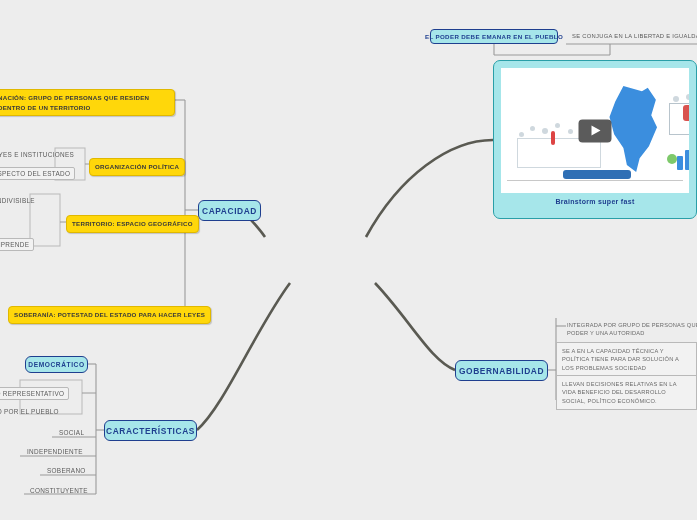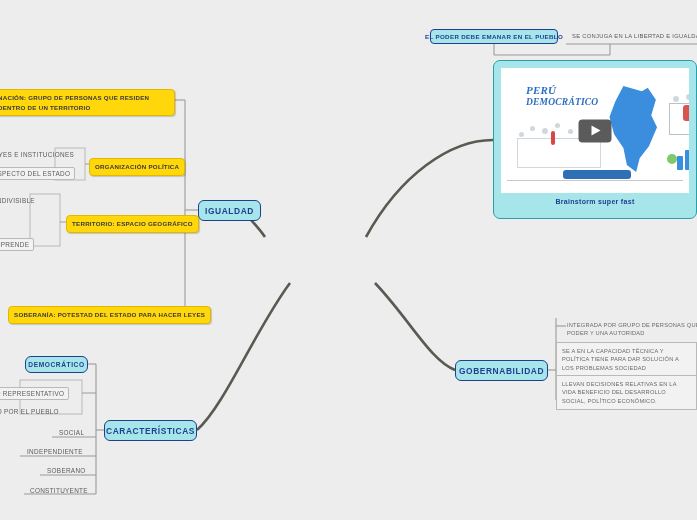--- a/index.html
+++ b/index.html
@@ -247,21 +247,21 @@
     <path d="M556,318 L556,400" stroke="#9a9a9a" stroke-width="1.1" fill="none"></path>
     <path d="M556,326 L566,326" stroke="#9a9a9a" stroke-width="1.1" fill="none"></path>
 
     <path d="M494,44 L494,55" stroke="#9a9a9a" stroke-width="1.1" fill="none"></path>
     <path d="M494,55 L610,55" stroke="#9a9a9a" stroke-width="1.1" fill="none"></path>
     <path d="M610,55 L610,44" stroke="#9a9a9a" stroke-width="1.1" fill="none"></path>
     <path d="M566,44 L697,44" stroke="#9a9a9a" stroke-width="1.1" fill="none"></path>
   </svg>
 
 
-  <div class="node cyan" id="n-elementos">IGUALDAD</div>
+  <div class="node cyan" id="n-elementos">CAPACIDAD</div>
   <div class="node cyan" id="n-gobernabilidad">GOBERNABILIDAD</div>
   <div class="node cyan" id="n-caracteristicas">CARACTERÍSTICAS</div>
   <div class="node cyan" id="n-poder-pueblo">EL PODER DEBE EMANAR EN EL PUEBLO</div>
 
   <div class="node yellow" id="n-nacion">NACIÓN: GRUPO DE PERSONAS QUE RESIDEN DENTRO DE UN TERRITORIO</div>
   <div class="node yellow" id="n-organizacion">ORGANIZACIÓN POLÍTICA</div>
   <div class="node yellow" id="n-territorio">TERRITORIO: ESPACIO GEOGRÁFICO</div>
   <div class="node yellow" id="n-soberania">SOBERANÍA: POTESTAD DEL ESTADO PARA HACER LEYES</div>
 
   <div class="node plain" id="n-leyes">LEYES E INSTITUCIONES</div>
@@ -278,24 +278,20 @@
   <div class="node plain" id="n-constituyente">CONSTITUYENTE</div>
 
   <div class="node note" id="n-note1">INTEGRADA POR GRUPO DE PERSONAS QUE PODER Y UNA AUTORIDAD</div>
   <div class="node note" id="n-note2">SE A EN LA CAPACIDAD TÉCNICA Y POLÍTICA TIENE PARA DAR SOLUCIÓN A LOS PROBLEMAS SOCIEDAD</div>
   <div class="node note" id="n-note3">LLEVAN DECISIONES RELATIVAS EN LA VIDA BENEFICIO DEL DESARROLLO SOCIAL, POLÍTICO ECONÓMICO.</div>
 
   <div class="node plain" id="n-conjuga">SE CONJUGA EN LA LIBERTAD E IGUALDAD</div>
 
   <div id="video-card">
     <div id="video-thumb">
-      <div id="peru-wordmark">
-        <div>PERÚ</div>
-        <div class="l2">DEMOCRÁTICO</div>
-      </div>
       <div id="peru-map"></div>
 
       <div class="crowd-dot" style="left:18px;  top:64px; width:5px;  height:5px;"></div>
       <div class="crowd-dot" style="left:29px;  top:58px; width:5px;  height:5px;"></div>
       <div class="crowd-dot" style="left:41px;  top:60px; width:6px;  height:6px;"></div>
       <div class="crowd-dot" style="left:54px;  top:55px; width:5px;  height:5px;"></div>
       <div class="crowd-dot" style="left:67px;  top:61px; width:5px;  height:5px;"></div>
       <div class="crowd-dot" style="left:80px;  top:57px; width:5px;  height:5px;"></div>
       <div class="crowd-dot" style="left:92px;  top:64px; width:5px;  height:5px;"></div>
       <div class="sketch" style="left:16px; top:70px; width:84px; height:30px; border-color:#cfd8de;"></div>

